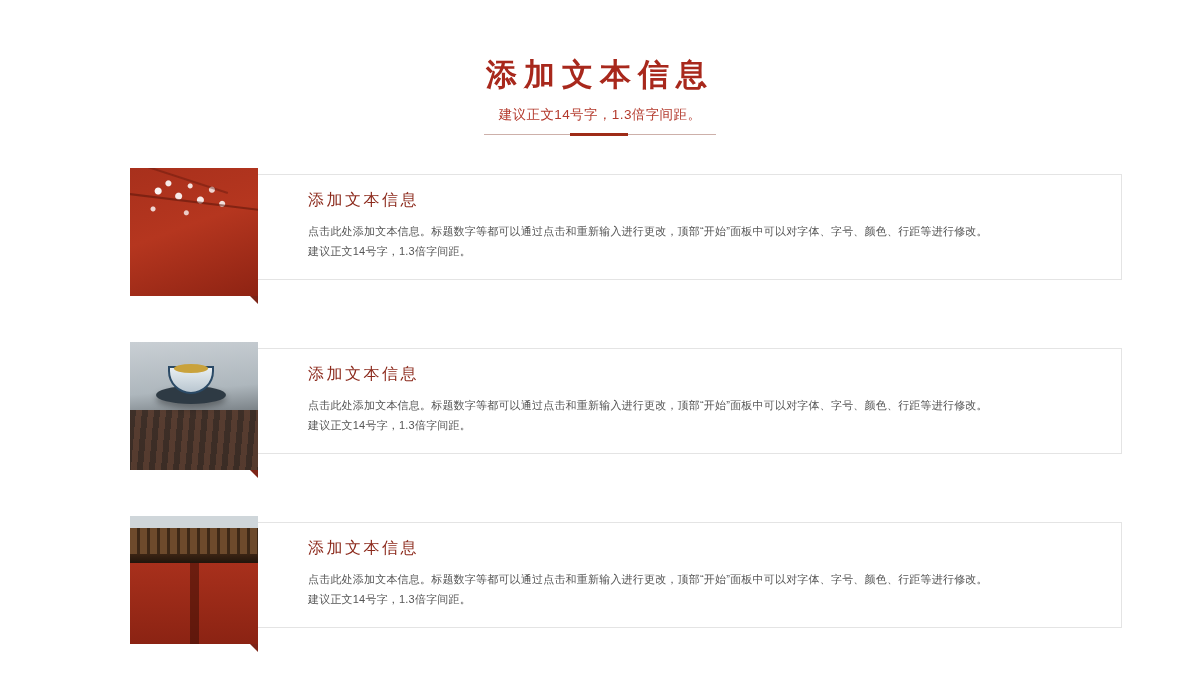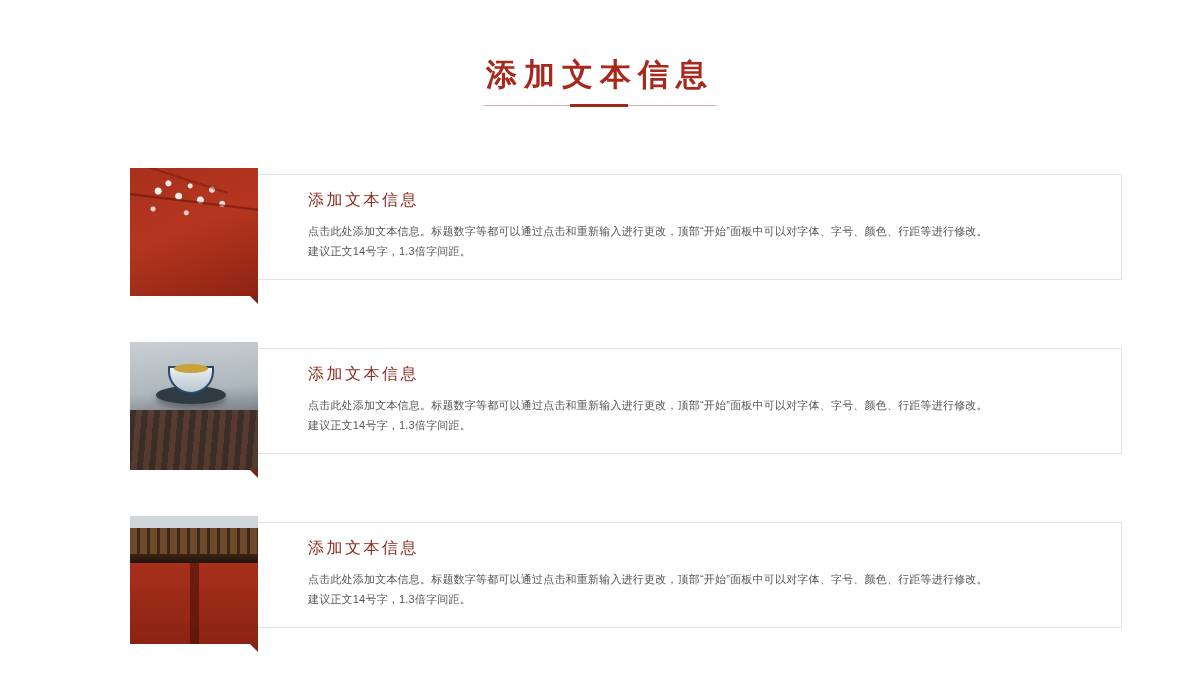--- a/index.html
+++ b/index.html
@@ -239,20 +239,21 @@
     background: rgba(60,14,6,0.55);
   }
 </style>
 </head>
 <body>
 
 <div class="slide">
 
   <div class="header">
     <div class="main-title">添加文本信息</div>
+    <div class="sub-title">建议正文14号字，1.3倍字间距。</div>
     <div class="divider-wrap">
       <div class="divider-line"></div>
       <div class="divider-accent"></div>
     </div>
   </div>
 
   <div class="rows">
 
     <div class="row">
       <div class="card"></div>

